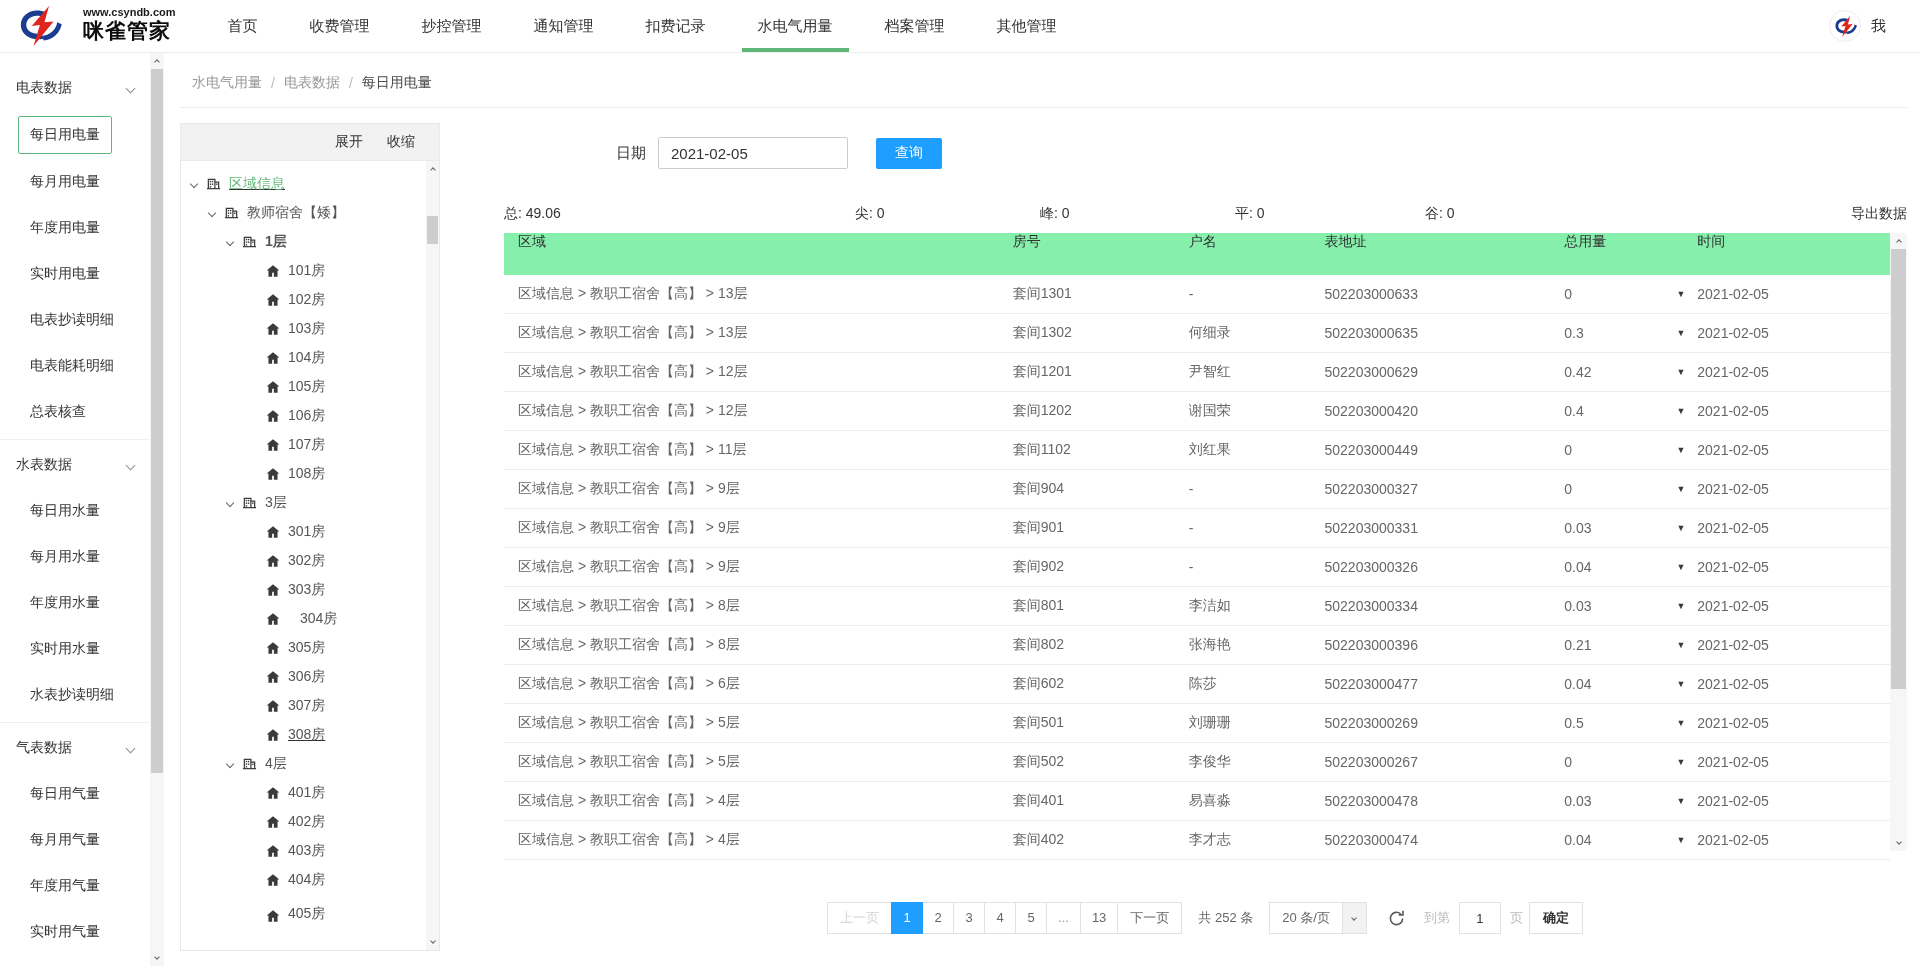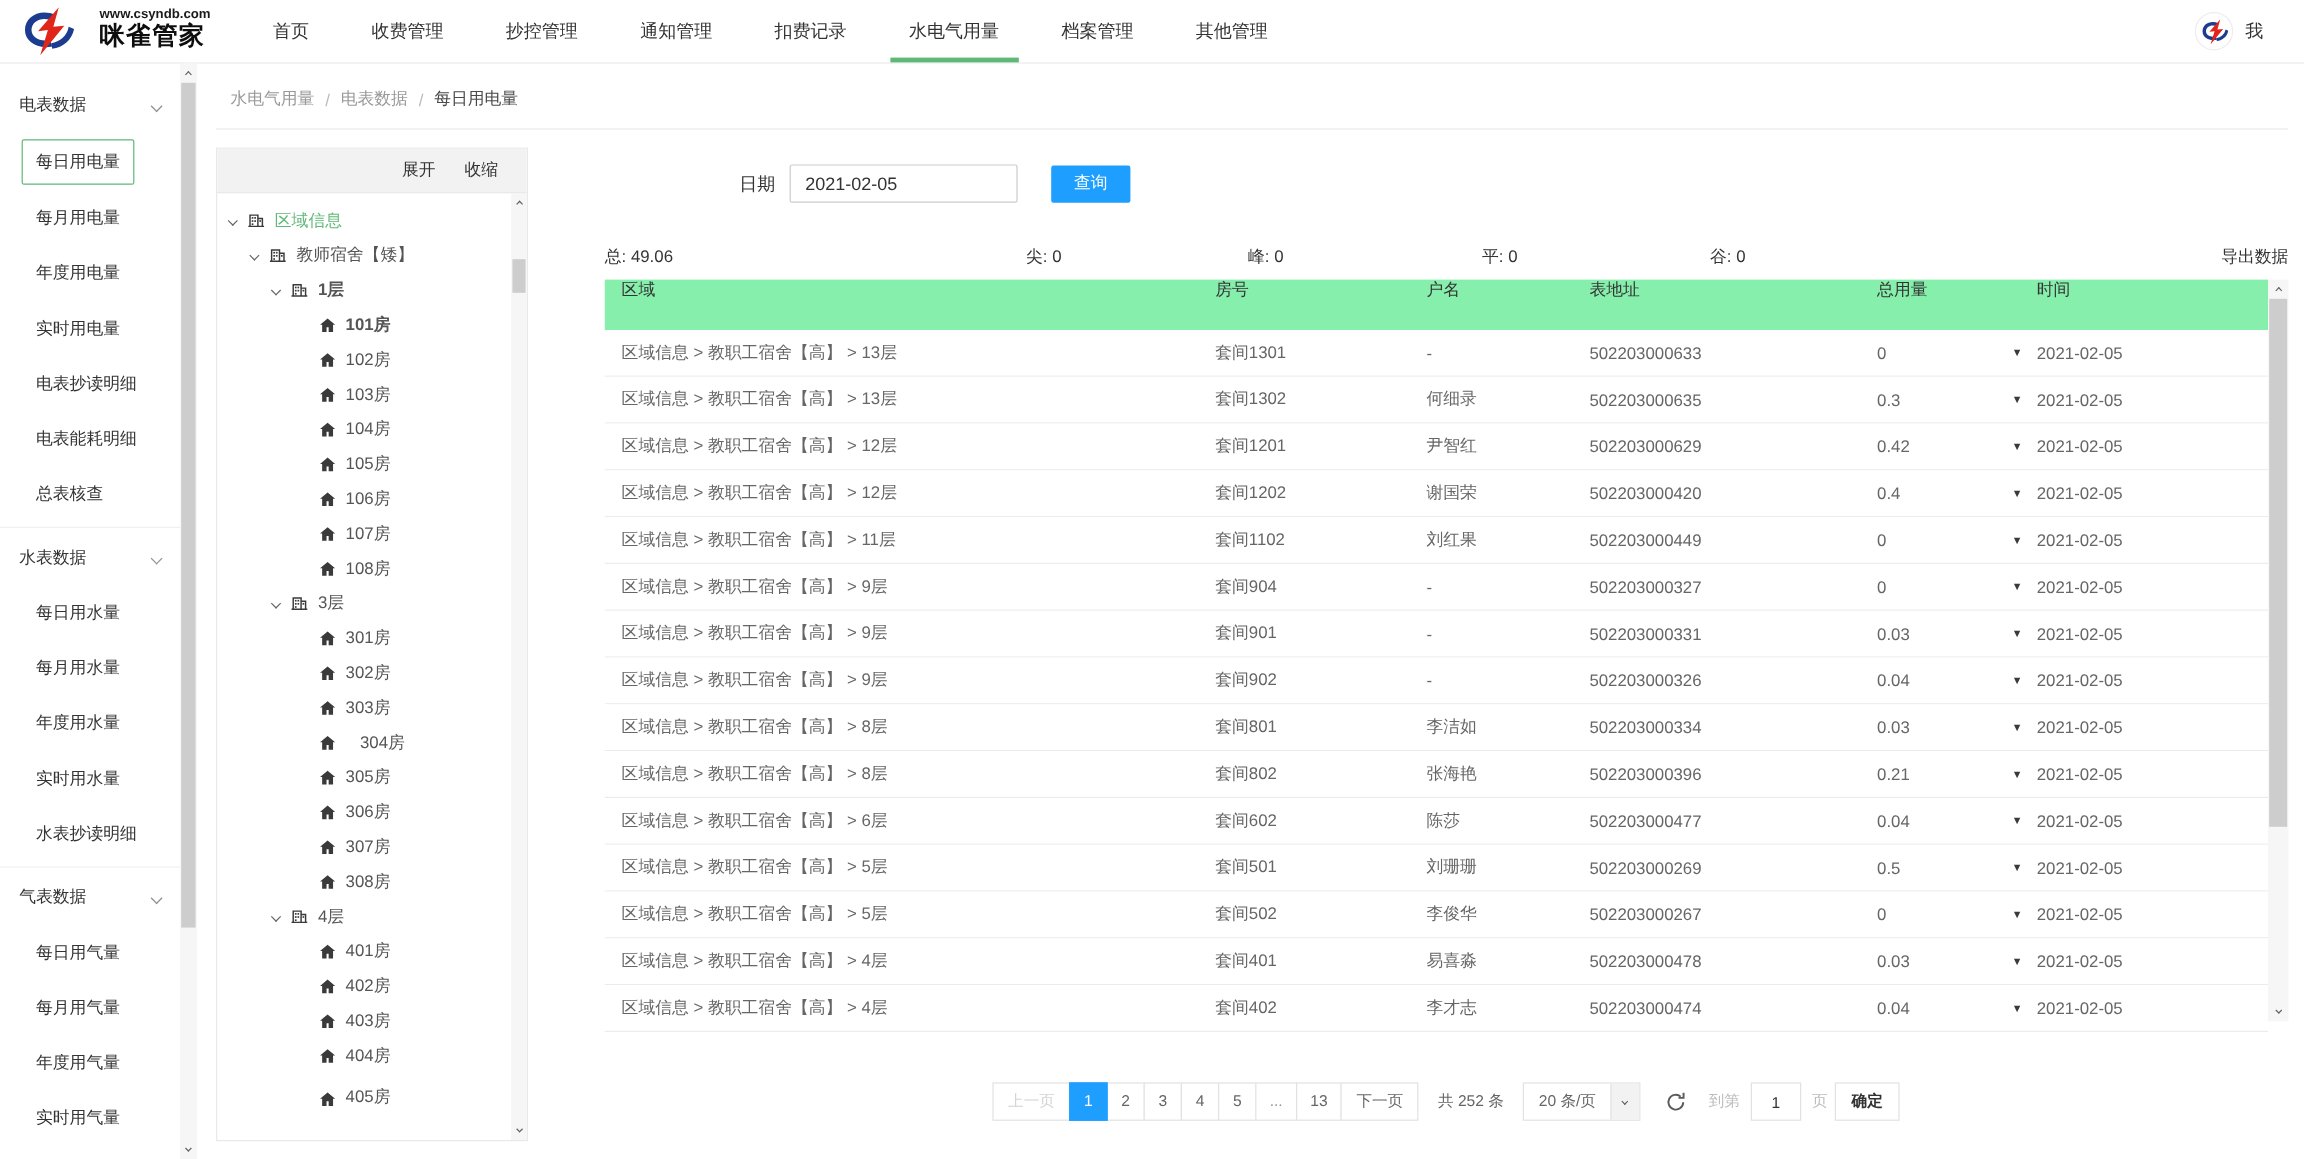--- a/index.html
+++ b/index.html
@@ -208,21 +208,21 @@
 
     <div class="content-row">
 
       <div class="tree-panel">
         <div class="tree-head">
           <span class="tree-btn">展开</span>
           <span class="tree-btn">收缩</span>
         </div>
         <div class="tree-body-wrap">
           <div class="tree-body">
-              <div class="tree-node" style="padding-left: 10px;">
+              <div class="tree-node" style="padding-left: 10px; text-decoration: underline;">
                 <span class="tree-chev"></span>
                 <span class="ticon">
                   <svg width="15" height="15" viewBox="0 0 16 16">
                     <g stroke="#3a3a3a" stroke-width="1.3" fill="none">
                       <path d="M2.5 13.5V3.5h7v10"></path>
                       <path d="M9.5 6.5h4v7"></path>
                       <path d="M1 13.5h14"></path>
                     </g>
                     <g fill="#3a3a3a">
                       <rect x="4" y="5.2" width="1.5" height="1.5"></rect>
@@ -271,21 +271,21 @@
                       <rect x="6.3" y="5.2" width="1.5" height="1.5"></rect>
                       <rect x="4" y="8" width="1.5" height="1.5"></rect>
                       <rect x="6.3" y="8" width="1.5" height="1.5"></rect>
                       <rect x="10.8" y="8" width="1.5" height="1.5"></rect>
                       <rect x="4" y="10.8" width="1.5" height="1.5"></rect>
                     </g>
                   </svg>
                 </span>
                 <span class="tree-label">1层</span>
               </div>
-              <div class="tree-node" style="padding-left: 85px; font-weight: bold;">
+              <div class="tree-node" style="padding-left: 85px;">
                 <span class="ticon">
                   <svg width="14" height="14" viewBox="0 0 16 16">
                     <path d="M8 1.5L.8 7.5h2v7h4.2v-4.5h2v4.5h4.2v-7h2z" fill="#3a3a3a"></path>
                   </svg>
                 </span>
                 <span class="tree-label">101房</span>
               </div>
               <div class="tree-node" style="padding-left: 85px;">
                 <span class="ticon">
                   <svg width="14" height="14" viewBox="0 0 16 16">
@@ -412,21 +412,21 @@
                 <span class="tree-label">306房</span>
               </div>
               <div class="tree-node" style="padding-left: 85px;">
                 <span class="ticon">
                   <svg width="14" height="14" viewBox="0 0 16 16">
                     <path d="M8 1.5L.8 7.5h2v7h4.2v-4.5h2v4.5h4.2v-7h2z" fill="#3a3a3a"></path>
                   </svg>
                 </span>
                 <span class="tree-label">307房</span>
               </div>
-              <div class="tree-node" style="padding-left: 85px;">
+              <div class="tree-node" style="padding-left: 85px; text-decoration: underline;">
                 <span class="ticon">
                   <svg width="14" height="14" viewBox="0 0 16 16">
                     <path d="M8 1.5L.8 7.5h2v7h4.2v-4.5h2v4.5h4.2v-7h2z" fill="#3a3a3a"></path>
                   </svg>
                 </span>
                 <span class="tree-label">308房</span>
               </div>
               <div class="tree-node" style="padding-left: 46px;">
                 <span class="tree-chev"></span>
                 <span class="ticon">

